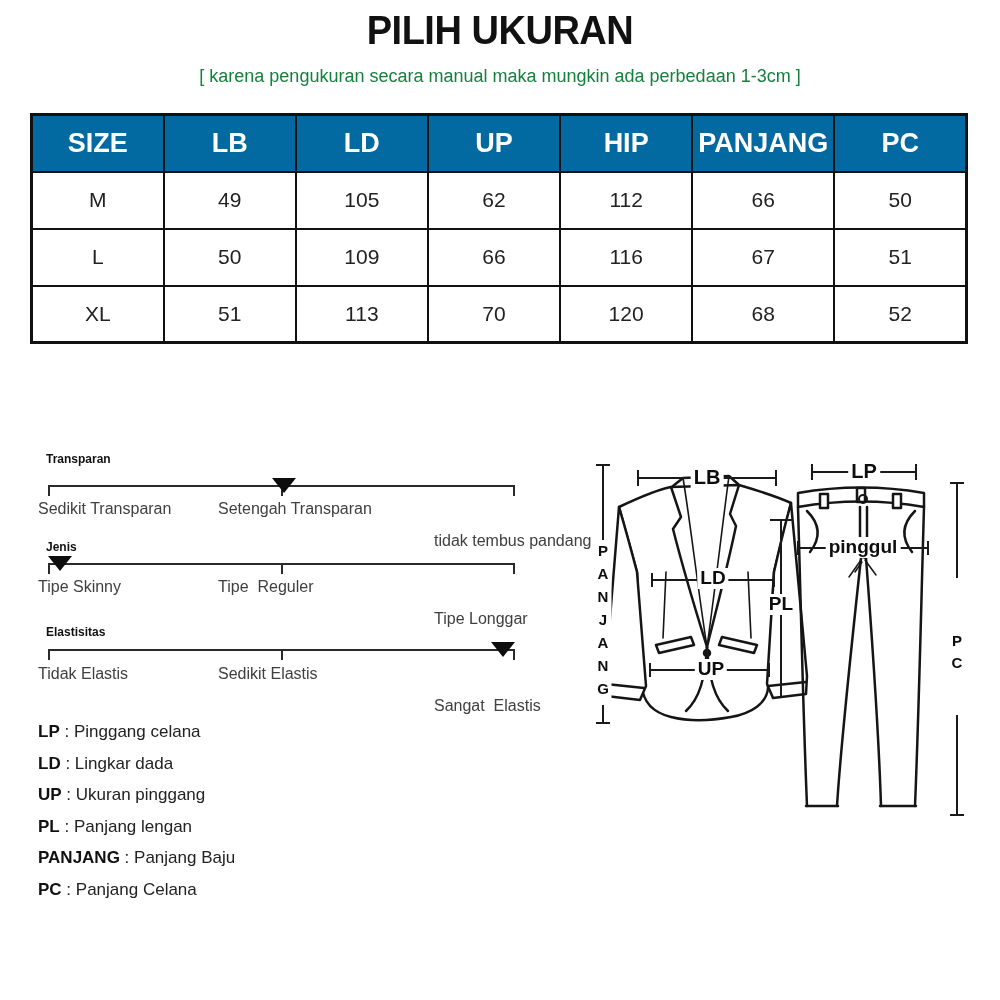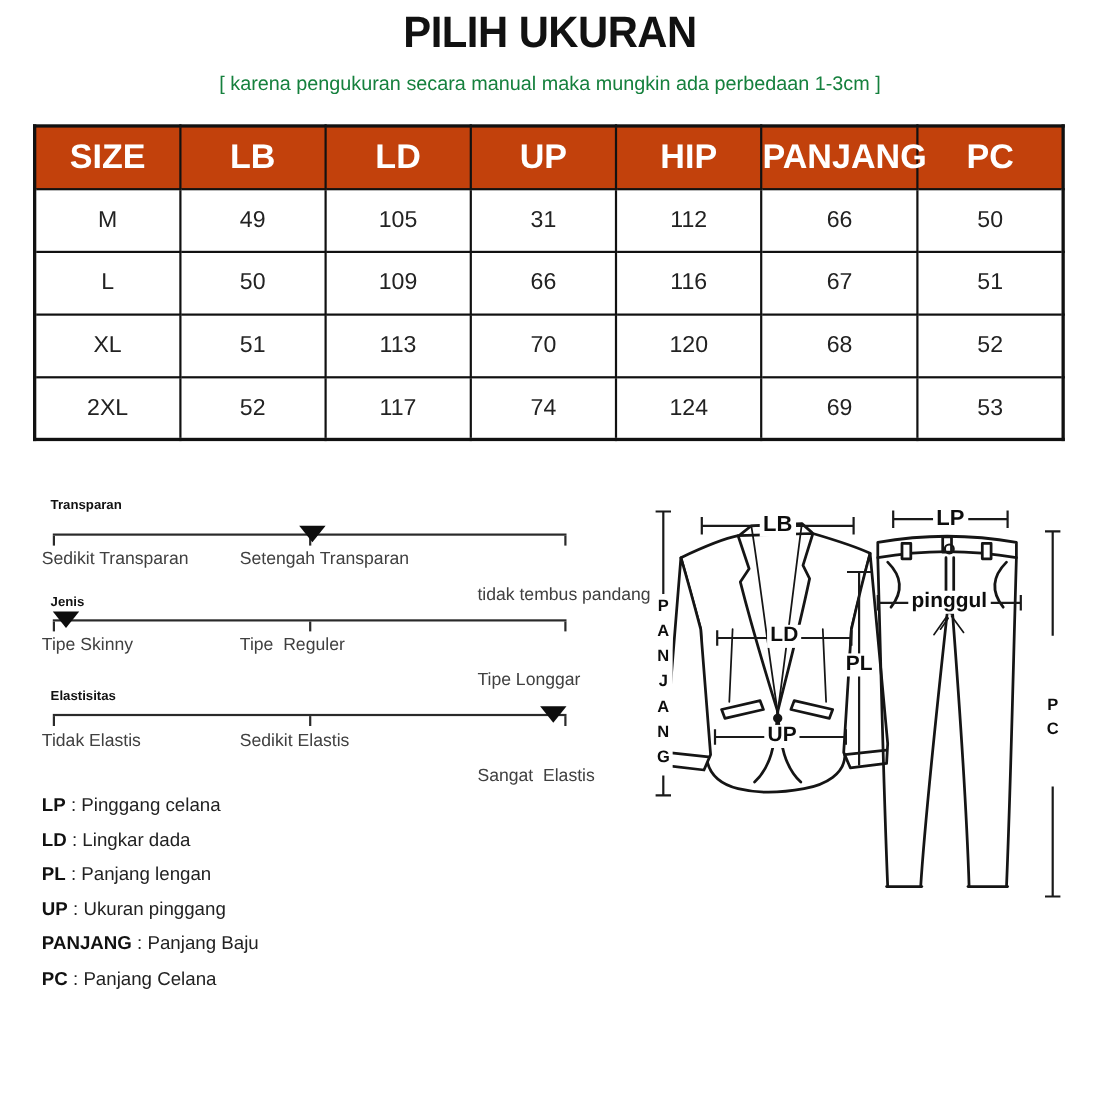--- a/index.html
+++ b/index.html
@@ -22,21 +22,21 @@
   table.size-table {
     position:absolute; left:30px; top:113px; width:938px;
     border-collapse:collapse; table-layout:fixed;
     border:3px solid #111;
   }
   .size-table th, .size-table td {
     border:2px solid #111; text-align:center; vertical-align:middle;
     height:57px; padding:0;
   }
   .size-table th {
-    background:#c2410c; color:#fff; font-size:31px; font-weight:bold;
+    background:#0369a1; color:#fff; font-size:27px; font-weight:bold;
   }
   .size-table td { font-size:21px; color:#222; background:#fff; }
   .size-table col.c-panjang { width:15.2%; }
   .size-table col.c-std { width:14.13%; }
   
   .attributes { position:absolute; left:30px; top:0; width:585px; }
   .attr-group { position:absolute; left:0; width:585px; height:80px; }
   .attr-title { position:absolute; left:16px; top:0; font-size:12px; font-weight:bold; color:#111; }
   .track { position:absolute; left:18px; width:467px; height:2px; background:#2a2a2a; }
   .tick { position:absolute; top:2px; width:2px; height:9px; background:#2a2a2a; }
@@ -97,21 +97,21 @@
         <th>HIP</th>
         <th>PANJANG</th>
         <th>PC</th>
       </tr>
     </thead>
     <tbody>
       <tr>
         <td>M</td>
         <td>49</td>
         <td>105</td>
-        <td>31</td>
+        <td>62</td>
         <td>112</td>
         <td>66</td>
         <td>50</td>
       </tr>
       <tr>
         <td>L</td>
         <td>50</td>
         <td>109</td>
         <td>66</td>
         <td>116</td>
@@ -120,29 +120,20 @@
       </tr>
       <tr>
         <td>XL</td>
         <td>51</td>
         <td>113</td>
         <td>70</td>
         <td>120</td>
         <td>68</td>
         <td>52</td>
       </tr>
-      <tr>
-        <td>2XL</td>
-        <td>52</td>
-        <td>117</td>
-        <td>74</td>
-        <td>124</td>
-        <td>69</td>
-        <td>53</td>
-      </tr>
     </tbody>
   </table>
 
   <div class="attributes">
 
     <div class="attr-group" style="top:452px;">
       <div class="attr-title">Transparan</div>
       <div class="track" style="top:33px;">
         <span class="tick t0"></span>
         <span class="tick t50"></span>
@@ -183,22 +174,22 @@
         <span class="attr-label l0">Tidak Elastis</span>
         <span class="attr-label l1">Sedikit Elastis</span>
         <span class="attr-label l2">Sangat  Elastis</span>
       </div>
     </div>
   </div>
 
   <ul class="legend">
     <li><span class="abbr">LP</span><span class="legend-sep"> : </span><span>Pinggang celana</span></li>
     <li><span class="abbr">LD</span><span class="legend-sep"> : </span><span>Lingkar dada</span></li>
+    <li><span class="abbr">UP</span><span class="legend-sep"> : </span><span>Ukuran pinggang</span></li>
     <li><span class="abbr">PL</span><span class="legend-sep"> : </span><span>Panjang lengan</span></li>
-    <li><span class="abbr">UP</span><span class="legend-sep"> : </span><span>Ukuran pinggang</span></li>
     <li><span class="abbr">PANJANG</span><span class="legend-sep"> : </span><span>Panjang Baju</span></li>
     <li><span class="abbr">PC</span><span class="legend-sep"> : </span><span>Panjang Celana</span></li>
   </ul>
 
   <div class="diagram">
     <svg width="420" height="400" viewBox="0 0 420 400">
 
       <g stroke="#151515" fill="#ffffff" stroke-width="2.5" stroke-linejoin="round" stroke-linecap="round">
         <path d="M39,57 C58,48 76,40 91,37 L159,35 C176,40 196,46 211,53 L194,122 L188,238 C187,253 172,263 151,267 C129,271 107,271 91,267 C71,262 63,251 62,236 L57,122 Z"></path>
         <path d="M39,57 L25,230 L26,246 L60,250 L66,236 L57,122 Q47,84 39,57 Z"></path>

